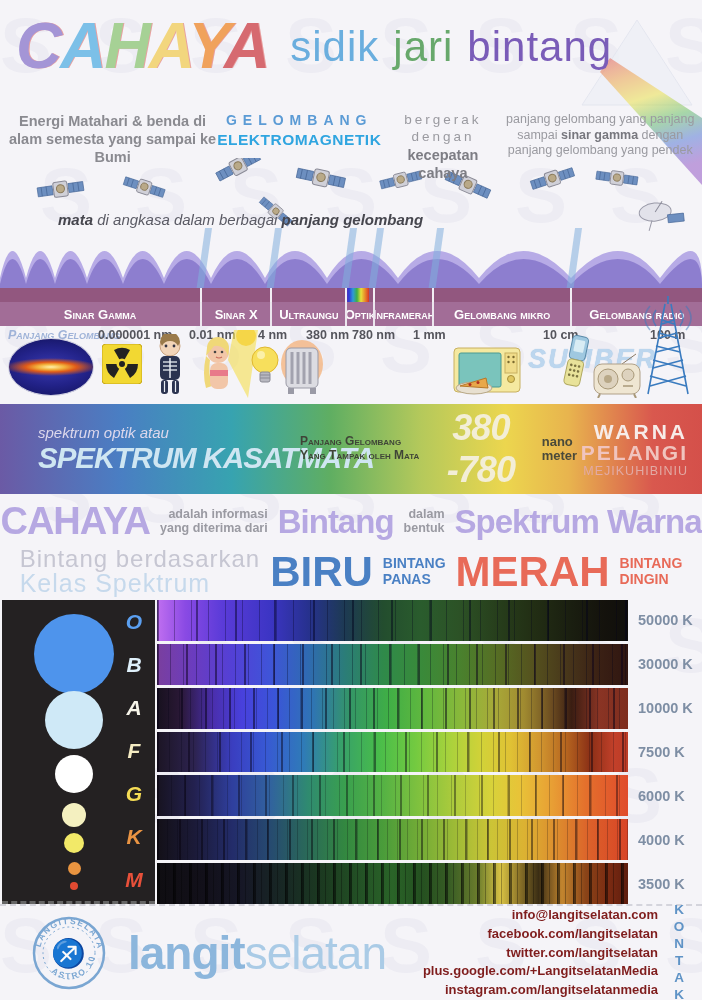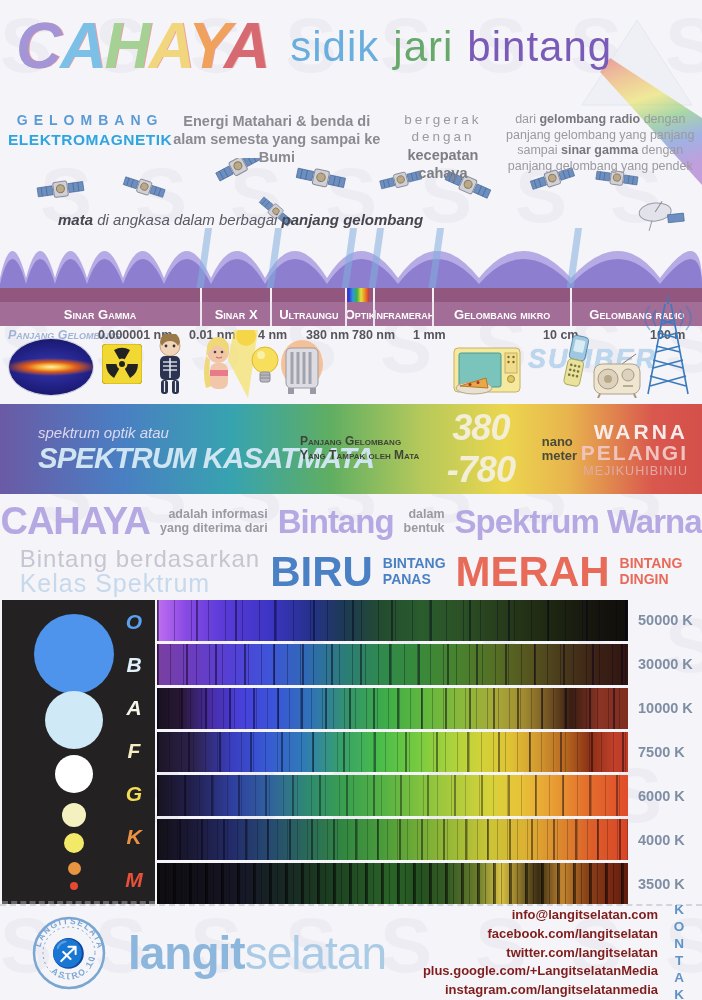--- a/index.html
+++ b/index.html
@@ -201,31 +201,30 @@
   <div id="title-row" class="abs">
     <div id="cahaya-word"><span class="cahaya-letter" style="color: rgb(164, 149, 214);">C</span><span class="cahaya-letter" style="color: rgb(124, 192, 232);">A</span><span class="cahaya-letter" style="color: rgb(166, 209, 149);">H</span><span class="cahaya-letter" style="color: rgb(242, 214, 126);">A</span><span class="cahaya-letter" style="color: rgb(240, 162, 92);">Y</span><span class="cahaya-letter" style="color: rgb(214, 106, 112);">A</span></div>
     <div id="subtitle">
         <span style="color: rgb(106, 174, 222);">sidik</span>
         <span style="color: rgb(103, 168, 107);">jari</span>
         <span style="color: rgb(122, 92, 184);">bintang</span>
       </div>
   </div>
 
   <div id="intro" class="abs">
+    <div class="col" id="col-energi">Energi Matahari &amp; benda di alam semesta yang sampai ke Bumi</div>
     <div class="col" id="col-gel">
       <div class="l1">GELOMBANG</div>
       <div class="l2">ELEKTROMAGNETIK</div>
     </div>
-    <div class="col" id="col-energi">Energi Matahari &amp; benda di alam semesta yang sampai ke Bumi</div>
     <div class="col" id="col-cepat">
       <div class="l1">bergerak dengan</div>
       <div class="l2">kecepatan cahaya</div>
     </div>
     <div class="col" id="col-radio">
-        <div><span>dari </span><b>gelombang radio</b><span> dengan</span></div>
         <div><span>panjang gelombang yang panjang</span></div>
         <div><span>sampai </span><b>sinar gamma</b><span> dengan</span></div>
         <div><span>panjang gelombang yang pendek</span></div>
       </div>
   </div>
 
   <svg class="abs" style="top:158px;left:0" width="702" height="92">
     <defs>
       <g id="sat">
         <rect x="0" y="8" width="15" height="9" fill="#6d8fc0" stroke="#4a6a9a" stroke-width="0.7"></rect>

